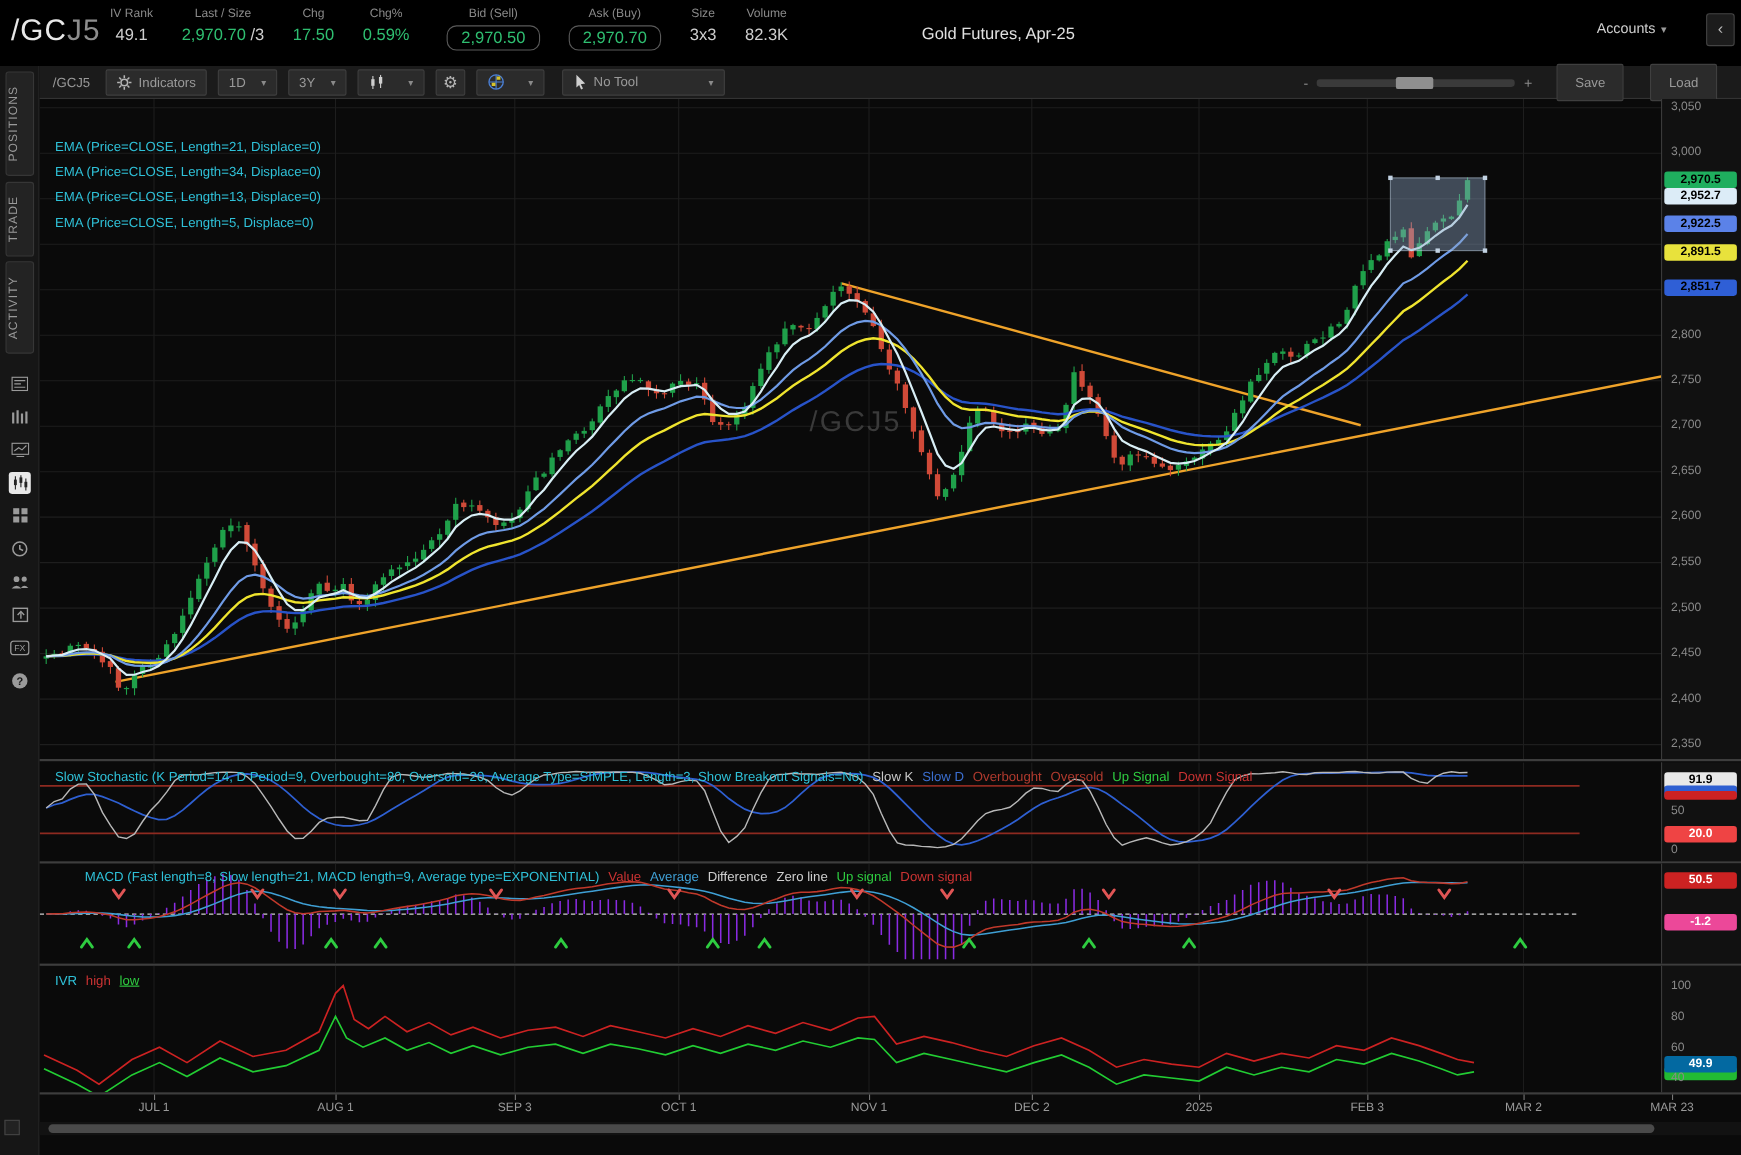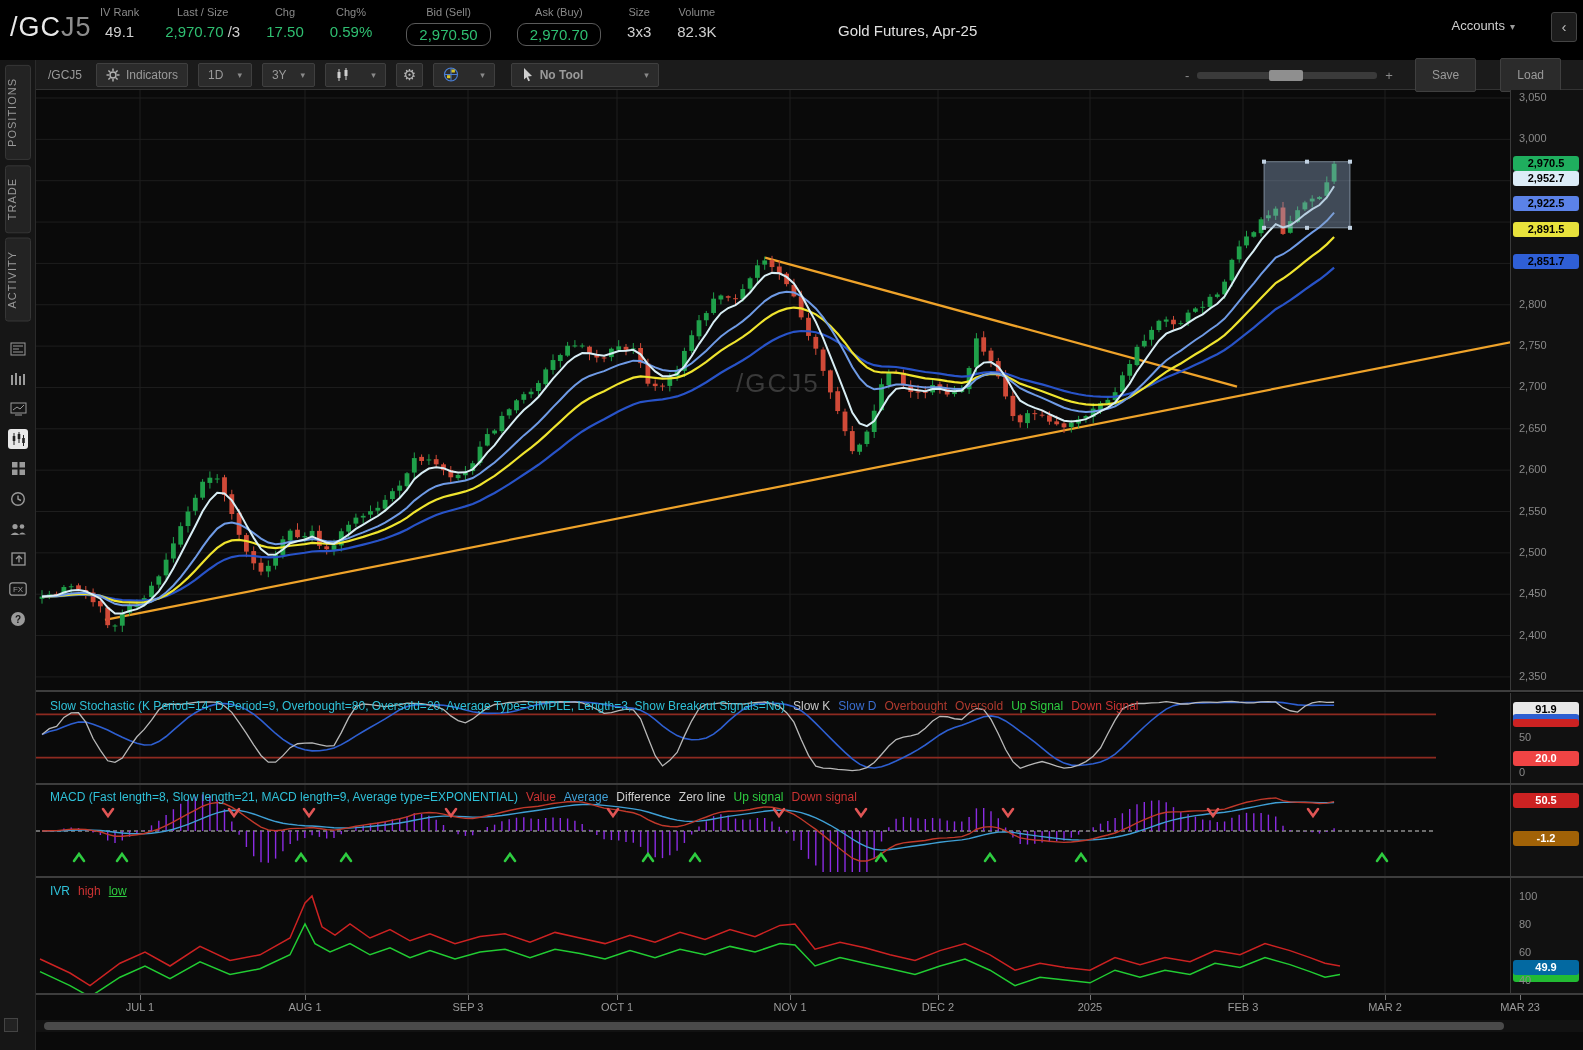--- a/index.html
+++ b/index.html
@@ -245,21 +245,21 @@
             <circle cx="8" cy="7.5" r="6.5" fill="none" stroke="#4a7fd4" stroke-width="1.2"></circle>
             <line x1="8" y1="1" x2="8" y2="14" stroke="#4a7fd4"></line>
             <line x1="1.5" y1="7.5" x2="14.5" y2="7.5" stroke="#4a7fd4"></line>
             <rect x="8.5" y="2.5" width="3.4" height="3" fill="#d8c42a"></rect>
             <rect x="4" y="8.2" width="3.4" height="3" fill="#d8c42a"></rect>
           </svg>
         </span>
       <span class="car">▾</span>
     </div>
     <div class="tbtn" style="margin-left:6px; width:148px; justify-content:space-between;">
-      <span style="display:flex;align-items:center;font-weight:bold;">
+      <span style="display:flex;align-items:flex-start;">
           <span class="ico">
             <svg width="13" height="15">
               <path d="M3 1 L11 9 L7 9.5 L9 13.5 L7.3 14.3 L5.5 10.3 L3 12.5 Z" fill="#cfcfcf"></path>
             </svg>
           </span>
       <span>No Tool</span>
         </span>
       <span class="car">▾</span>
     </div>
     <div id="tb-right">
@@ -663,20 +663,26 @@
         <polyline points="6,506.62144818894865 13.299999999999997,506.3094331428579 20.599999999999994,506.01124424575534 27.89999999999999,504.72660444507073 35.19999999999999,503.5196581048993 42.499999999999986,502.9362127743807 49.79999999999998,503.01927063760536 57.09999999999998,504.3255836687019 64.39999999999998,506.04424648371275 71.69999999999997,510.20657287059436 78.99999999999997,513.818877945685 86.29999999999997,515.1556517812782 93.59999999999997,515.2752000965914 100.89999999999998,515.3070952186281 108.19999999999999,514.277996133101 115.5,511.6250267209188 122.80000000000001,508.01136385421745 130.10000000000002,502.53600072811446 137.40000000000003,495.5168393147594 144.70000000000005,487.03598748167866 152.00000000000006,477.68542364682474 159.30000000000007,467.70228446300473 166.60000000000008,456.85064847465725 173.9000000000001,446.97160437932536 181.2000000000001,438.6194457160145 188.5000000000001,433.8124465534534 195.80000000000013,432.412204321935 203.10000000000014,434.18697537850755 210.40000000000015,438.1106293874955 217.70000000000016,443.1459358315167 225.00000000000017,448.64624788444434 232.30000000000018,452.5322957099318 239.6000000000002,454.2178144796833 246.9000000000002,453.5167663501608 254.20000000000022,451.6794184915025 261.5000000000002,451.0346300600667 268.80000000000024,450.3277733863528 276.10000000000025,448.9841962494885 283.40000000000026,449.96068959896826 290.7000000000003,451.2776155671625 298.0000000000003,451.8415218512017 305.3000000000003,450.3271856592027 312.6000000000003,448.10716826949414 319.9000000000003,445.18053799496784 327.20000000000033,442.41820415424576 334.50000000000034,439.3783739367043 341.80000000000035,436.30079887059054 349.10000000000036,432.52456134877673 356.4000000000004,428.044797125897 363.7000000000004,423.4102194379974 371.0000000000004,417.6745096335844 378.3000000000004,410.5889347755909 385.6000000000004,404.93365735999913 392.90000000000043,399.8659028735628 400.20000000000044,396.21377135998716 407.50000000000045,393.9288616938077 414.80000000000047,392.9777395522274 422.1000000000005,391.8331159454588 429.4000000000005,390.44589317849915 436.7000000000005,387.9890283382834 444.0000000000005,383.52177410049313 451.3000000000005,377.8847947306642 458.60000000000053,372.54848697729534 465.90000000000055,365.8893959545332 473.20000000000056,359.22596895383816 480.50000000000057,352.23906686100963 487.8000000000005,345.37456485598176 495.1000000000005,339.13873918117656 502.40000000000043,332.55267149335606 509.7000000000004,324.9611917880083 517.0000000000003,317.1161916214344 524.3000000000003,309.67611017941084 531.6000000000003,301.97108008627697 538.9000000000002,295.32548535894614 546.2000000000002,289.63757976686975 553.5000000000001,285.9694501125785 560.8000000000001,283.3339702407454 568.1,281.13364334343584 575.4,277.93230083736137 582.6999999999999,274.84290394230743 589.9999999999999,272.70071596733476 597.2999999999998,270.6466921131231 604.5999999999998,271.0060469434112 611.8999999999997,274.24627721707446 619.1999999999997,277.36988870822466 626.4999999999997,279.99592979682916 633.7999999999996,280.91589516051494 641.0999999999996,280.75298020562053 648.3999999999995,277.92307014549044 655.6999999999995,273.25062214541265 662.9999999999994,267.1049259915909 670.2999999999994,260.81308250389634 677.5999999999993,253.36377712227414 684.8999999999993,246.52523113459253 692.1999999999992,240.98106257860064 699.4999999999992,236.44239109134855 706.7999999999992,231.0984338101007 714.0999999999991,224.97816840150935 721.3999999999991,217.88215769672544 728.699999999999,211.10350719859107 735.999999999999,206.2377594106637 743.2999999999989,203.06037756092857 750.5999999999989,201.78681905144114 757.8999999999988,202.44565465960957 765.1999999999988,206.00419875048962 772.4999999999987,211.70874408239982 779.7999999999987,218.4153103635601 787.0999999999987,227.34211160573932 794.3999999999986,238.0641354070961 801.6999999999986,249.91839822322024 808.9999999999985,262.9546439112112 816.2999999999985,276.98013251706885 823.5999999999984,288.0766109437102 830.8999999999984,295.72225393468864 838.1999999999983,299.29482055007077 845.4999999999983,298.5750503726219 852.7999999999982,296.2983640421813 860.0999999999982,294.42374868260896 867.3999999999982,294.57433256012536 874.6999999999981,295.6313604733154 881.9999999999981,296.62335344148795 889.299999999998,297.5158739714336 896.599999999998,297.1604278763208 903.8999999999979,297.33531077689867 911.1999999999979,298.3578945374156 918.4999999999978,298.8972928329014 925.7999999999978,298.89812212198444 933.0999999999977,295.91766101446353 940.3999999999977,289.1267277630489 947.6999999999977,285.20341117708483 954.9999999999976,283.1795741715637 962.2999999999976,283.6374745188989 969.5999999999975,286.896792558172 976.8999999999975,292.4896748589961 984.1999999999974,298.17405717891944 991.4999999999975,301.74434975300153 998.7999999999975,304.9000225978944 1006.0999999999974,307.80969437540364 1013.3999999999974,311.2104265978312 1020.6999999999973,314.5035068008287 1027.9999999999973,317.76895268934305 1035.2999999999972,319.8966223601867 1042.5999999999972,321.25673371187565 1049.8999999999971,321.9326838176203 1057.199999999997,321.4587451703943 1064.499999999997,320.26744447318634 1071.799999999997,318.785168164978 1079.099999999997,316.4112582461852 1086.399999999997,311.9657304531777 1093.6999999999969,306.5410260926268 1100.9999999999968,299.44687162887334 1108.2999999999968,292.50389801576824 1115.5999999999967,284.99135429110174 1122.8999999999967,277.248796663445 1130.1999999999966,270.42840219235273 1137.4999999999966,265.2611404040809 1144.7999999999965,260.6700418275662 1152.0999999999965,255.23644729098612 1159.3999999999965,249.98276242735957 1166.6999999999964,245.24476629699862 1173.9999999999964,239.7543316053382 1181.2999999999963,234.71071894683357 1188.5999999999963,228.55873404916895 1195.8999999999962,220.1713373320307 1203.1999999999962,211.06679497409462 1210.4999999999961,201.8374939486272 1217.799999999996,193.31160706096665 1225.099999999996,184.16715843162223 1232.399999999996,175.7539131633917 1239.699999999996,167.59495312968335 1246.999999999996,164.21700195195987 1254.2999999999959,159.4954565070365 1261.5999999999958,153.881132909272 1268.8999999999958,147.9551587419112 1276.1999999999957,142.33702353068287 1283.4999999999957,137.28353200265644 1290.7999999999956,130.85724209571924 1298.0999999999956,122.69856465347362" fill="none" stroke="#6f9be6" stroke-width="2"></polyline>
         <polyline points="6,506.62144818894865 13.299999999999997,505.89341308140354 20.599999999999994,505.33631234198265 27.89999999999999,502.56379677497677 35.19999999999999,500.46852453794105 42.499999999999986,500.1241966223839 49.79999999999998,501.25533702057385 57.09999999999998,504.89137863214285 64.39999999999998,508.7129935460211 71.69999999999997,517.5355060946426 78.99999999999997,523.5212401951713 86.29999999999997,523.4062583950598 93.59999999999997,520.9350022595308 100.89999999999998,519.1228234899701 108.19999999999999,515.4496828666265 115.5,508.868858660359 122.80000000000001,501.35570132490943 130.10000000000002,490.7984082071045 137.40000000000003,478.33289574961276 144.70000000000005,464.2722226608066 152.00000000000006,450.0421619864386 159.30000000000007,435.9625911109871 166.60000000000008,421.22200492218207 173.9000000000001,410.0471165505663 181.2000000000001,402.8669089457605 188.5000000000001,403.568089823203 195.80000000000013,410.382310193077 203.10000000000014,421.866740701366 210.40000000000015,435.12867828138496 217.70000000000016,447.87171035280505 225.00000000000017,459.1305136358739 232.30000000000018,464.70320331153493 239.6000000000002,464.57911124042056 246.9000000000002,459.48956668462296 254.20000000000022,453.2114882362662 261.5000000000002,451.19629198132816 268.80000000000024,449.49307243557473 276.10000000000025,446.63629276648476 283.40000000000026,449.6974117429389 290.7000000000003,452.85799828740187 298.0000000000003,453.6469853767476 305.3000000000003,449.5117130869009 312.6000000000003,444.6034967016817 319.9000000000003,438.9425832503911 327.20000000000033,434.5764558702325 334.50000000000034,430.0974347906402 341.80000000000035,426.0100726850624 349.10000000000036,420.6290938626736 356.4000000000004,414.141466504655 363.7000000000004,407.96189543997 371.0000000000004,399.72801389568195 378.3000000000004,389.17717113966387 385.6000000000004,383.1187783819252 392.90000000000043,378.5656442395983 400.20000000000044,377.1440902525772 407.50000000000045,378.16919473396183 414.80000000000047,381.20313205688944 422.1000000000005,382.4572128062089 429.4000000000005,382.34566072971995 436.7000000000005,379.3130535854763 444.0000000000005,371.7814519482352 451.3000000000005,362.5419408027213 458.60000000000053,355.20484068750795 465.90000000000055,345.4481770643255 473.20000000000056,336.7139203594395 480.50000000000057,327.9151650076389 487.8000000000005,320.0059609470306 495.1000000000005,313.9119023421353 502.40000000000043,306.95335668356864 509.7000000000004,297.77300897435333 517.0000000000003,288.53073619023303 524.3000000000003,280.6990313025783 531.6000000000003,272.3796540442107 538.9000000000002,266.7370750277945 546.2000000000002,262.9947654233339 553.5000000000001,263.31673434449965 560.8000000000001,264.71818656624924 568.1,265.7893516973592 575.4,263.43431639854407 582.6999999999999,261.0583851230241 589.9999999999999,260.6547861211832 597.2999999999998,259.87737374340634 604.5999999999998,264.3056411373178 611.8999999999997,274.099647044564 619.1999999999997,281.4369505814185 626.4999999999997,286.20869249709773 633.7999999999996,286.2843574456096 641.0999999999996,284.11473512249046 648.3999999999995,276.3910266765638 655.6999999999995,265.99932916602415 662.9999999999994,254.07646913356982 670.2999999999994,243.73831994828973 677.5999999999993,232.04819490970704 684.8999999999993,223.1967816759723 692.1999999999992,218.0365381981981 699.4999999999992,215.09447952141028 706.7999999999992,209.74121638847862 714.0999999999991,202.5796695756399 721.3999999999991,193.48847753976753 728.699999999999,185.80285309644069 735.999999999999,182.88299295866076 743.2999999999989,183.2540241266133 750.5999999999989,186.88450541591445 757.8999999999988,193.38922638015057 765.1999999999988,204.71130535202443 772.4999999999987,218.45287559263724 779.7999999999987,231.8534864119316 787.0999999999987,248.20329729422645 794.3999999999986,266.26762426789685 801.6999999999986,284.5264078852524 808.9999999999985,303.4083112698868 816.2999999999985,322.6498955639967 823.5999999999984,333.3184242105173 830.8999999999984,336.07765343386507 838.1999999999983,330.9618423700315 845.4999999999983,318.72670468266415 852.7999999999982,306.6972184749557 860.0999999999982,298.85683115836196 867.3999999999982,297.73049938064895 874.6999999999981,299.1448422379186 881.9999999999981,300.28833190878714 889.299999999998,301.14922032289445 896.599999999998,299.1087306504774 903.8999999999979,298.8673564937736 911.1999999999979,300.742703362689 918.4999999999978,301.20636311039914 925.7999999999978,300.43860802576023 933.0999999999977,292.9707034736195 940.3999999999977,278.10751173393294 947.6999999999977,272.62617837638925 954.9999999999976,272.0963029637387 962.2999999999976,276.8591608434627 969.5999999999975,286.723674160246 976.8999999999975,299.83143899481087 984.1999999999974,310.6477430293611 991.4999999999975,314.8205304187389 998.7999999999975,317.8250401682438 1006.0999999999974,320.30593512564883 1013.3999999999974,324.07556339456437 1020.6999999999973,327.471038269314 1027.9999999999973,330.7679015196859 1035.2999999999972,331.3994811415408 1042.5999999999972,330.7387880350305 1049.8999999999971,329.1553201740498 1057.199999999997,325.6419178783799 1064.499999999997,321.4678253488991 1071.799999999997,317.60905367117596 1079.099999999997,312.46196869192715 1086.399999999997,303.40550035966277 1093.6999999999969,293.6012668828823 1100.9999999999968,281.3614928707055 1108.2999999999968,271.18968069284983 1115.5999999999967,260.76515110960077 1122.8999999999967,250.774584372235 1130.1999999999966,243.6850680367559 1137.4999999999966,240.54256858265404 1144.7999999999965,238.06952917792856 1152.0999999999965,232.92464614245438 1159.3999999999965,228.103315176836 1166.6999999999964,224.3411399561688 1173.9999999999964,218.49800112257097 1181.2999999999963,213.81501508031573 1188.5999999999963,206.42561827460452 1195.8999999999962,194.23273119280356 1203.1999999999962,181.6350010706948 1210.4999999999961,169.9105633124046 1217.799999999996,160.65913745327137 1225.099999999996,150.2062471873665 1232.399999999996,141.89564530958077 1239.699999999996,134.144161182198 1246.999999999996,137.4125390833382 1254.2999999999959,135.3304206680578 1261.5999999999958,130.2853442196003 1268.8999999999958,124.32333405898235 1276.1999999999957,119.0916267937586 1283.4999999999957,115.04861214067215 1290.7999999999956,107.46557564514679 1298.0999999999956,96.22588376343106" fill="none" stroke="#d8eef5" stroke-width="2"></polyline>
         <rect x="1228" y="71.679" width="86" height="66.16" fill="rgba(140,165,195,0.42)" stroke="rgba(200,220,240,0.5)"></rect>
         <rect x="1226" y="69.679" width="4" height="4" fill="#c2d2e2"></rect>
         <rect x="1312" y="69.679" width="4" height="4" fill="#c2d2e2"></rect>
         <rect x="1226" y="135.839" width="4" height="4" fill="#c2d2e2"></rect>
         <rect x="1312" y="135.839" width="4" height="4" fill="#c2d2e2"></rect>
         <rect x="1269" y="69.679" width="4" height="4" fill="#c2d2e2"></rect>
         <rect x="1269" y="135.839" width="4" height="4" fill="#c2d2e2"></rect>
       </svg>
+    <div id="ema-labels">
+      <div>EMA (Price=CLOSE, Length=21, Displace=0)</div>
+      <div>EMA (Price=CLOSE, Length=34, Displace=0)</div>
+      <div>EMA (Price=CLOSE, Length=13, Displace=0)</div>
+      <div>EMA (Price=CLOSE, Length=5, Displace=0)</div>
+    </div>
   </div>
   <div class="gutter" style="top:30px;height:600px;padding-left:36px;" id="price-gutter">
       <div class="tick" style="top: 1px;">3,050</div>
       <div class="tick" style="top: 42.35px;">3,000</div>
       <div class="tick" style="top: 207.75px;">2,800</div>
       <div class="tick" style="top: 249.1px;">2,750</div>
       <div class="tick" style="top: 290.45px;">2,700</div>
       <div class="tick" style="top: 331.8px;">2,650</div>
       <div class="tick" style="top: 373.15px;">2,600</div>
       <div class="tick" style="top: 414.5px;">2,550</div>
@@ -931,27 +937,27 @@
         <polyline points="260,76 265,69 270,76" fill="none" stroke="#2ecc40" stroke-width="2.6" stroke-linecap="round"></polyline>
         <polyline points="305,76 310,69 315,76" fill="none" stroke="#2ecc40" stroke-width="2.6" stroke-linecap="round"></polyline>
         <polyline points="469,76 474,69 479,76" fill="none" stroke="#2ecc40" stroke-width="2.6" stroke-linecap="round"></polyline>
         <polyline points="607,76 612,69 617,76" fill="none" stroke="#2ecc40" stroke-width="2.6" stroke-linecap="round"></polyline>
         <polyline points="654,76 659,69 664,76" fill="none" stroke="#2ecc40" stroke-width="2.6" stroke-linecap="round"></polyline>
         <polyline points="840,76 845,69 850,76" fill="none" stroke="#2ecc40" stroke-width="2.6" stroke-linecap="round"></polyline>
         <polyline points="949,76 954,69 959,76" fill="none" stroke="#2ecc40" stroke-width="2.6" stroke-linecap="round"></polyline>
         <polyline points="1040,76 1045,69 1050,76" fill="none" stroke="#2ecc40" stroke-width="2.6" stroke-linecap="round"></polyline>
         <polyline points="1341,76 1346,69 1351,76" fill="none" stroke="#2ecc40" stroke-width="2.6" stroke-linecap="round"></polyline>
       </svg>
-    <div class="study-head" style="top:5px;">
+    <div class="study-head" style="top:5px;margin-left:27px;">
       <span class="t">MACD (Fast length=8, Slow length=21, MACD length=9, Average type=EXPONENTIAL)</span><span id="macd-legend"><span style="color: rgb(204, 51, 51);">Value</span><span style="color: rgb(63, 159, 212);">Average</span><span style="color: rgb(207, 207, 207);">Difference</span><span style="color: rgb(207, 207, 207);">Zero line</span><span style="color: rgb(46, 204, 64);">Up signal</span><span style="color: rgb(204, 51, 51);">Down signal</span></span>
     </div>
   </div>
   <div class="gutter" style="top:725px;height:91px;">
     <div class="badge" style="top:8px;background:#cc2222;color:#fff;">50.5</div>
-    <div class="badge" style="top:46px;background:#a16207;color:#fff;">-1.2</div>
+    <div class="badge" style="top:46px;background:#ec4899;color:#fff;">-1.2</div>
   </div>
 
   <div class="divider" style="top:816px;"></div>
 
   <div class="pane" style="top:818px;height:115px;">
     <svg id="svg-ivr" width="1474" height="115">
         <line x1="104" y1="0" x2="104" y2="115" stroke="#1c1c1c"></line>
         <line x1="269" y1="0" x2="269" y2="115" stroke="#1c1c1c"></line>
         <line x1="432" y1="0" x2="432" y2="115" stroke="#1c1c1c"></line>
         <line x1="581" y1="0" x2="581" y2="115" stroke="#1c1c1c"></line>

